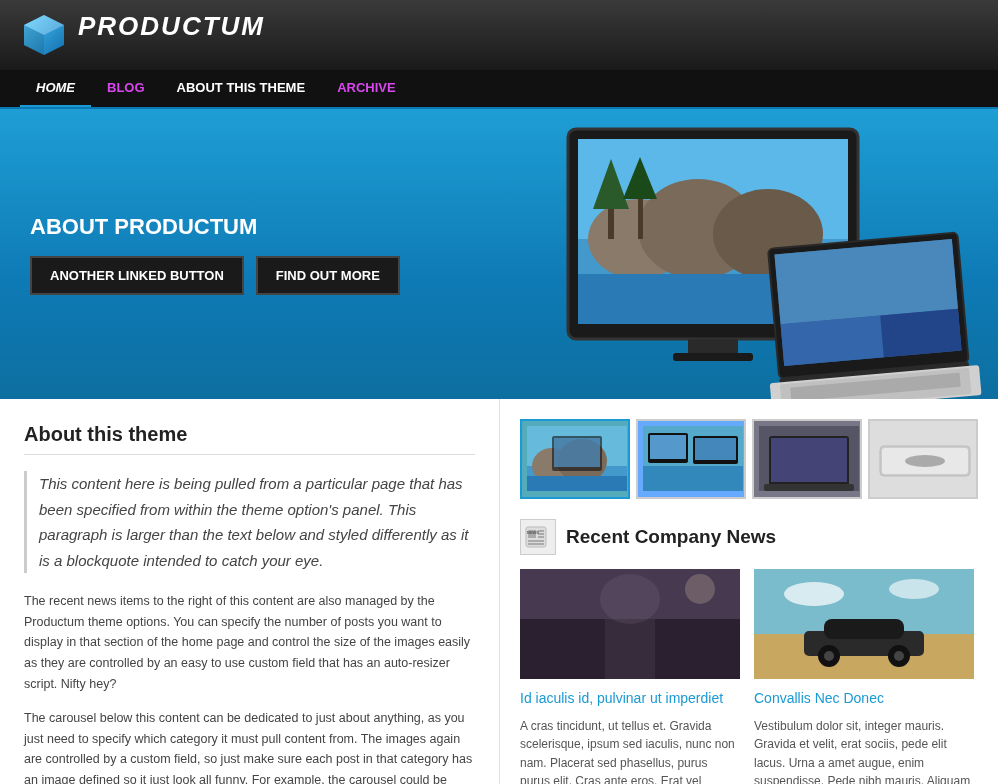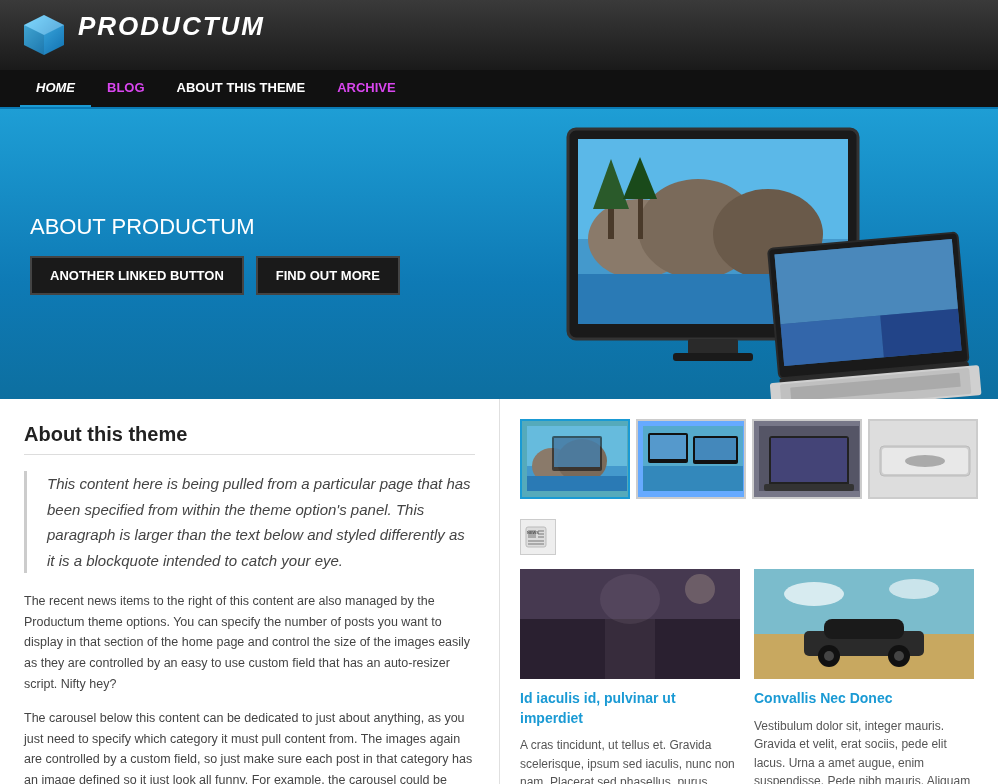--- a/index.html
+++ b/index.html
@@ -50,21 +50,21 @@
       align-items: center;
     }
     .hero-content {
       padding: 30px 30px;
       width: 510px;
       z-index: 2;
     }
     .hero-title {
       color: #fff;
       font-size: 22px;
-      font-weight: normal;
+      font-weight: bold;
       margin-bottom: 16px;
       text-transform: uppercase;
     }
     .hero-text {
       color: #dde;
       font-size: 14px;
       line-height: 1.6;
       margin-bottom: 24px;
     }
     .hero-buttons { display: flex; gap: 12px; }
@@ -106,21 +106,21 @@
       padding-bottom: 8px;
       border-bottom: 1px solid #ddd;
     }
     .blockquote-text {
       font-style: italic;
       font-size: 15px;
       color: #444;
       line-height: 1.7;
       margin-bottom: 18px;
       border-left: 3px solid #ccc;
-      padding-left: 20px;
+      padding-left: 12px;
     }
     .body-text {
       font-size: 12.5px;
       color: #444;
       line-height: 1.65;
       margin-bottom: 14px;
     }
 
     
     .thumbnail-row {
@@ -167,21 +167,21 @@
       width: 220px;
       height: 110px;
       background: #999;
       margin-bottom: 10px;
       overflow: hidden;
     }
 
     .news-link {
       color: #1a9ad4;
       font-size: 14px;
-      font-weight: bold;
+      font-weight: normal;
       text-decoration: none;
       line-height: 1.4;
       display: block;
       margin-bottom: 8px;
     }
     .news-body-text {
       font-size: 12px;
       color: #555;
       line-height: 1.55;
     }
@@ -351,20 +351,21 @@
           <rect x="4" y="7" width="8" height="8" fill="#aaa"></rect>
           <rect x="14" y="7" width="6" height="2" fill="#aaa"></rect>
           <rect x="14" y="10" width="6" height="2" fill="#aaa"></rect>
           <rect x="14" y="13" width="6" height="2" fill="#aaa"></rect>
           <rect x="4" y="17" width="16" height="2" fill="#aaa"></rect>
           <rect x="4" y="20" width="16" height="2" fill="#aaa"></rect>
 
           <text x="3" y="11" font-size="4" fill="#555" font-weight="bold">NEWS</text>
         </svg>
       </div>
+      <div class="recent-news-title">Recent Company News</div>
     </div>
 
     <div class="news-grid">
 
       <div class="news-card">
         <div class="news-image">
           <svg width="220" height="110" viewBox="0 0 220 110">
 
             <rect width="220" height="110" fill="#3a3040"></rect>
             <rect x="0" y="50" width="220" height="60" fill="#2a2030"></rect>

